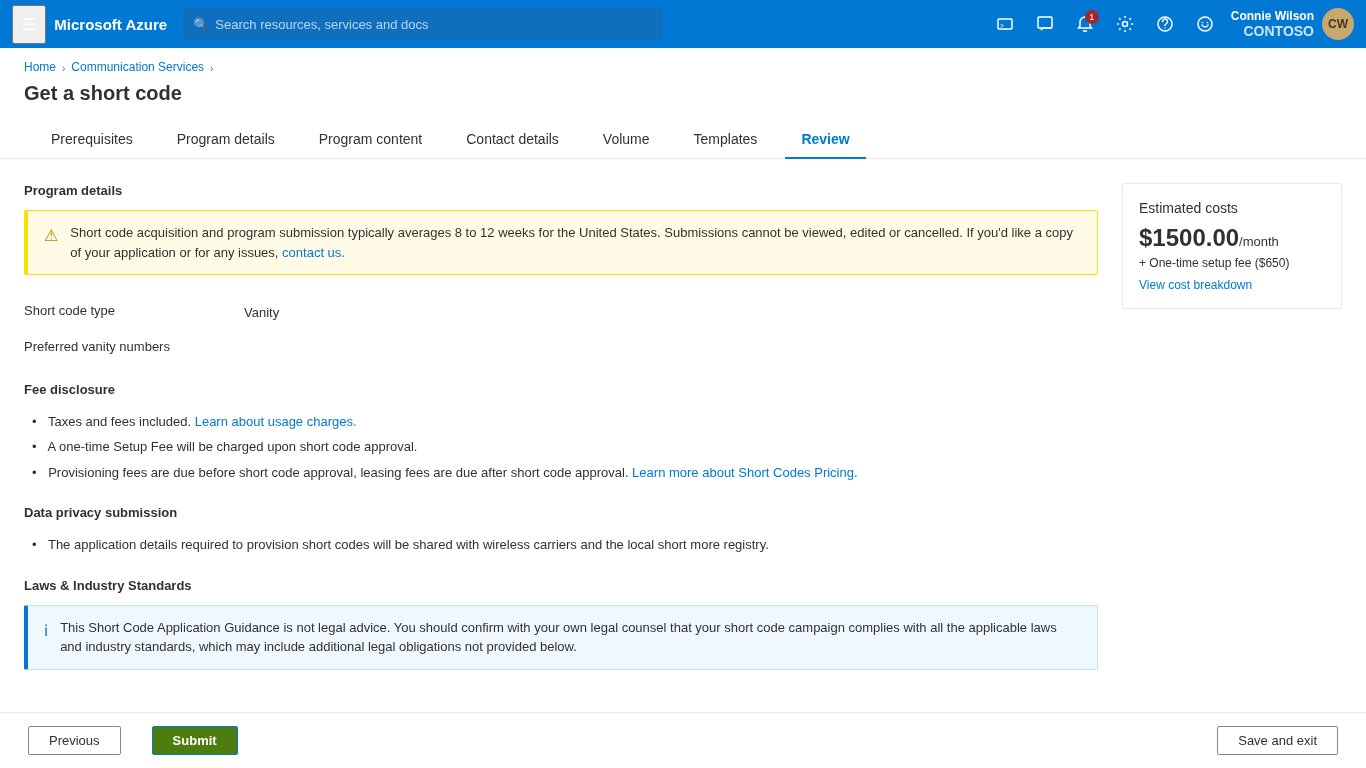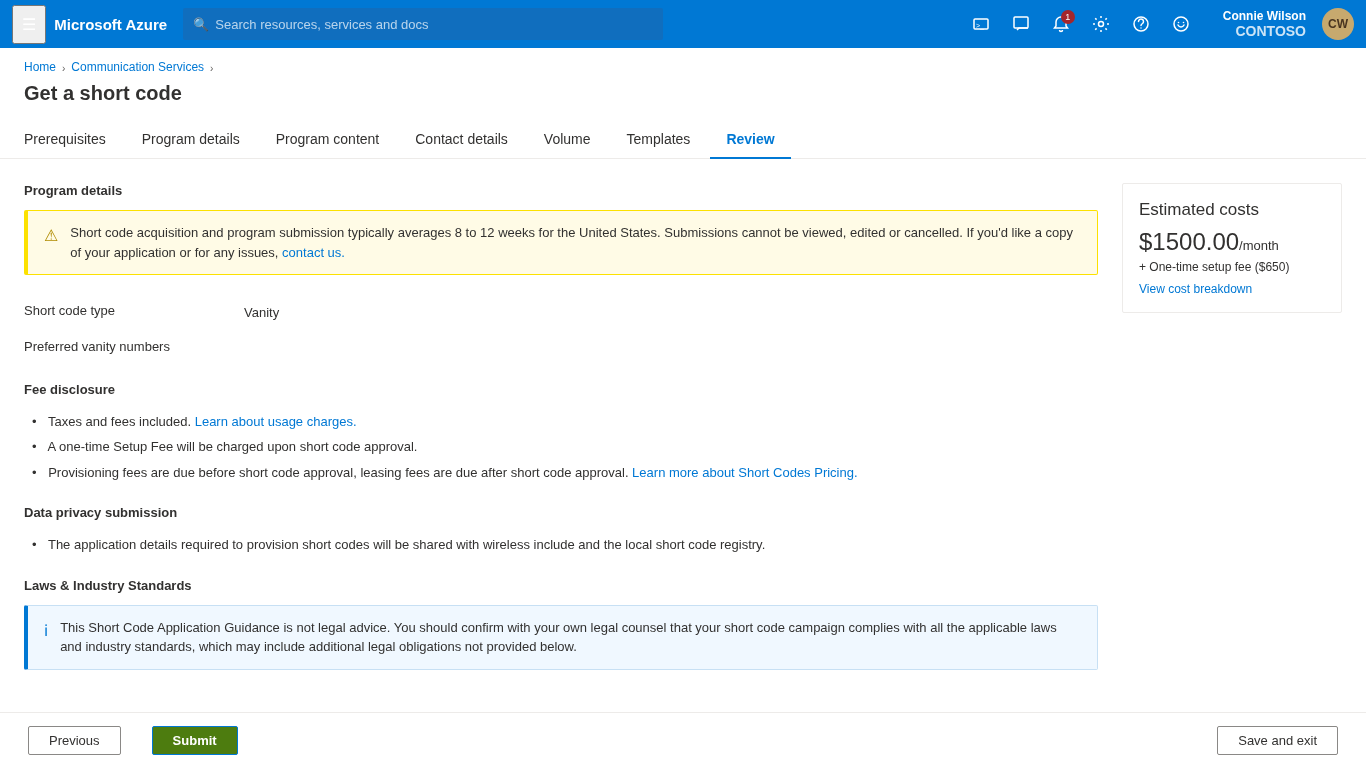--- a/index.html
+++ b/index.html
@@ -28,21 +28,21 @@
       color: white; background: none; border: none; cursor: pointer;
       width: 36px; height: 36px; display: flex; align-items: center; justify-content: center;
       font-size: 16px; border-radius: 2px; position: relative;
     }
     .badge {
       position: absolute; top: 4px; right: 4px;
       background: #a4262c; color: white; font-size: 9px;
       border-radius: 10px; min-width: 14px; height: 14px;
       display: flex; align-items: center; justify-content: center; padding: 0 3px;
     }
-    .topnav-user { display: flex; align-items: center; gap: 16px; color: white; cursor: pointer; margin-left: 20px; }
+    .topnav-user { display: flex; align-items: center; gap: 8px; color: white; cursor: pointer; margin-left: 4px; }
     .topnav-user-info { display: flex; flex-direction: column; align-items: flex-end; }
     .topnav-user-name { font-size: 12px; font-weight: 600; }
     .topnav-user-org { font-size: 14px; opacity: 0.8; font-weight: bold; }
     .avatar {
       width: 32px; height: 32px; border-radius: 50%;
       background: #c7a96e; display: flex; align-items: center; justify-content: center;
       font-size: 12px; font-weight: 600; color: #4a3520; overflow: hidden;
     }
 
     
@@ -62,21 +62,21 @@
 
     
     .page-title {
       padding: 4px 24px 16px;
       font-size: 20px; font-weight: 600; color: #323130;
     }
 
     
     .tabs {
       display: flex; border-bottom: 1px solid #edebe9;
-      padding: 0 8px; gap: 4px;
+      padding: 0 35px; gap: 12px;
     }
     .tab {
       padding: 10px 16px; cursor: pointer; font-size: 14px;
       color: #323130; border-bottom: 2px solid transparent;
       margin-bottom: -1px; white-space: nowrap;
     }
     .tab.active { color: #0078d4; border-bottom: 2px solid #0078d4; font-weight: 600; }
 
     
     .content-area {
@@ -123,22 +123,22 @@
       font-size: 13px; line-height: 1.5;
     }
     .info-icon { color: #0078d4; font-size: 16px; flex-shrink: 0; margin-top: 1px; }
 
     
     .cost-card {
       width: 220px; flex-shrink: 0;
       border: 1px solid #edebe9; border-radius: 2px;
       padding: 16px; background: white;
     }
-    .cost-card-title { font-size: 17px; color: #323130; margin-bottom: 8px; }
-    .cost-amount { font-size: 24px; font-weight: 400; color: #323130; }
+    .cost-card-title { font-size: 14px; color: #323130; margin-bottom: 8px; }
+    .cost-amount { font-size: 24px; font-weight: 700; color: #323130; }
     .cost-period { font-size: 13px; color: #323130; }
     .cost-setup { font-size: 12px; color: #323130; margin-top: 4px; }
     .cost-link { font-size: 12px; color: #0078d4; margin-top: 8px; display: block; cursor: pointer; }
 
     
     .bottom-bar {
       position: fixed; bottom: 0; left: 0; right: 0;
       background: white; border-top: 1px solid #edebe9;
       padding: 12px 28px;
       display: flex; align-items: center; justify-content: space-between;
@@ -281,21 +281,21 @@
             <span>Provisioning fees are due before short code approval, leasing fees are due after short code approval. </span>
             <a href="#">Learn more about Short Codes Pricing.</a>
           </li>
         </ul>
       </div>
 
       <div class="fee-section">
         <div class="section-heading">Data privacy submission</div>
         <ul class="fee-list">
           <li>
-            <span>The application details required to provision short codes will be shared with wireless include and the local short code registry.</span>
+            <span>The application details required to provision short codes will be shared with wireless carriers and the local short more registry.</span>
           </li>
         </ul>
       </div>
 
       <div class="fee-section">
         <div class="section-heading">Laws &amp; Industry Standards</div>
         <div class="info-box">
           <span class="info-icon">ℹ</span>
           <span>This Short Code Application Guidance is not legal advice. You should confirm with your own legal counsel that your short code campaign complies with all the applicable laws and industry standards, which may include additional legal obligations not provided below.</span>
         </div>

